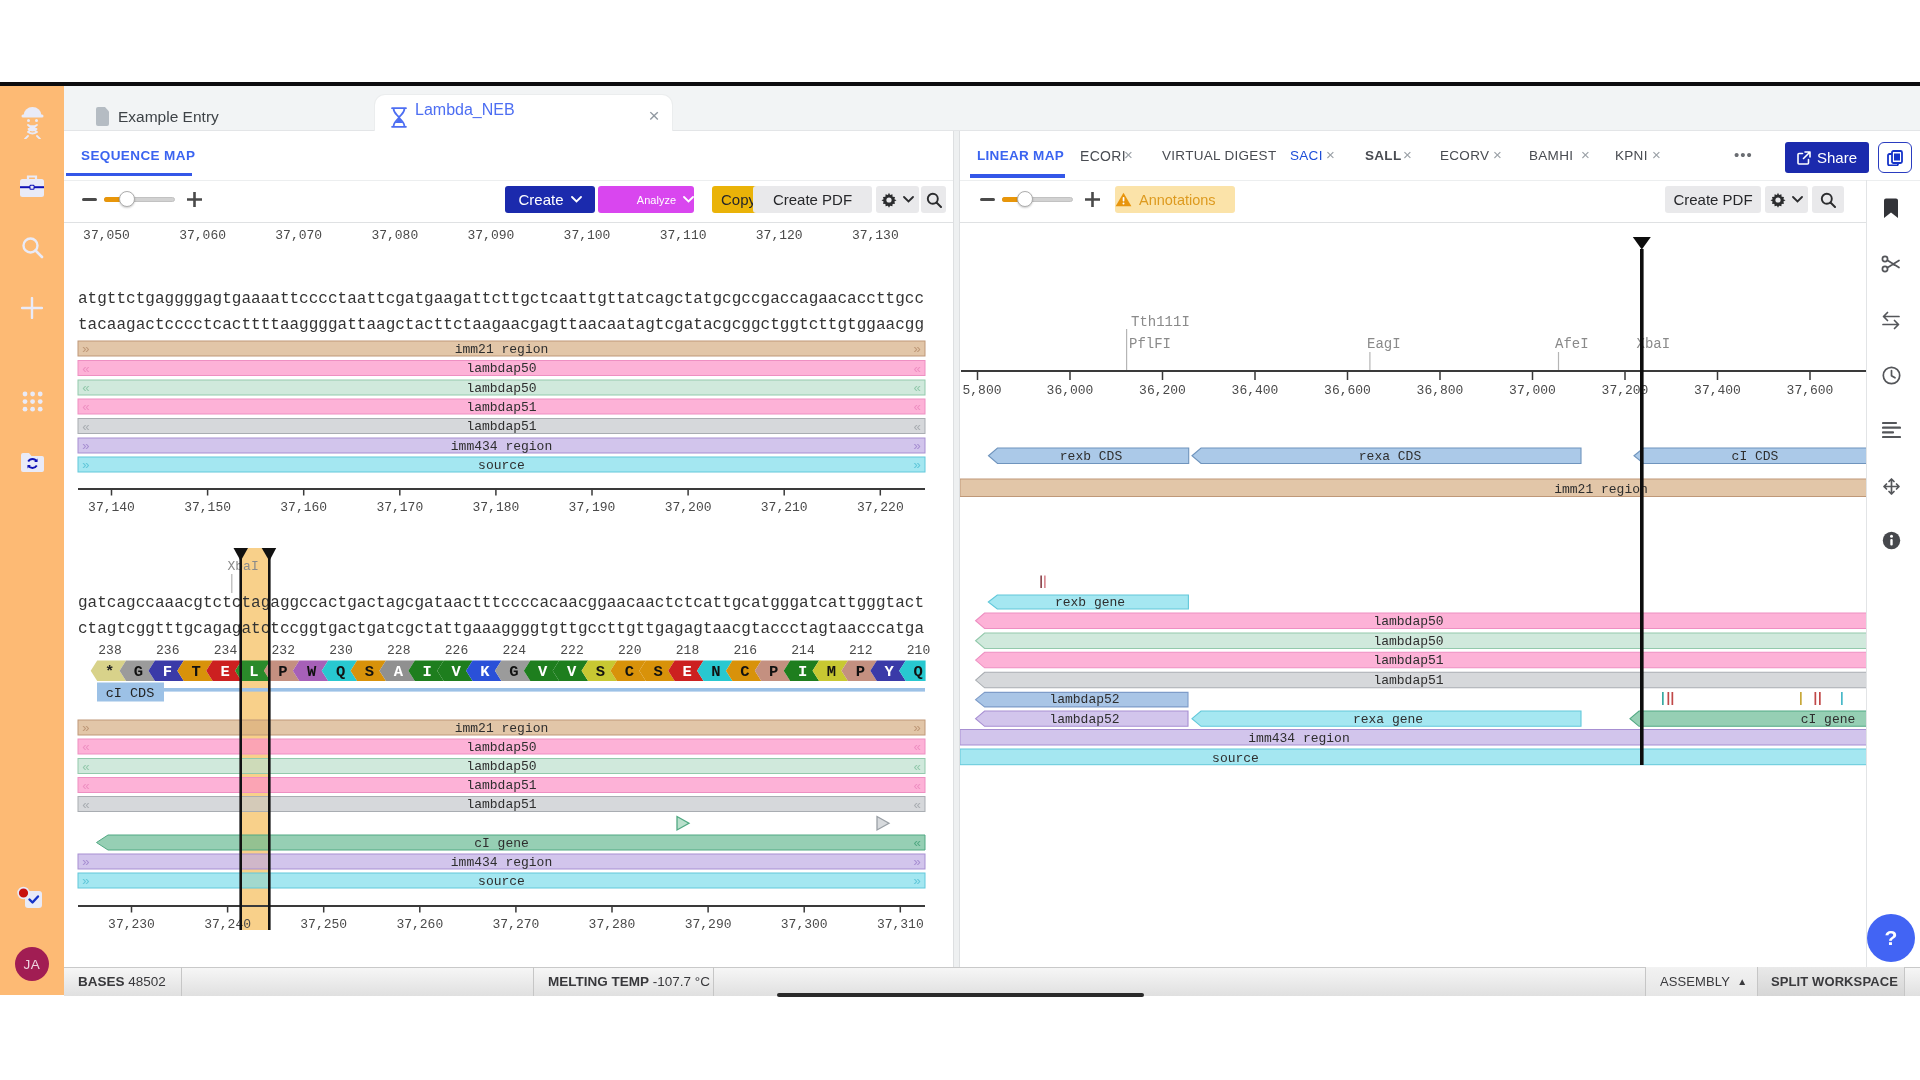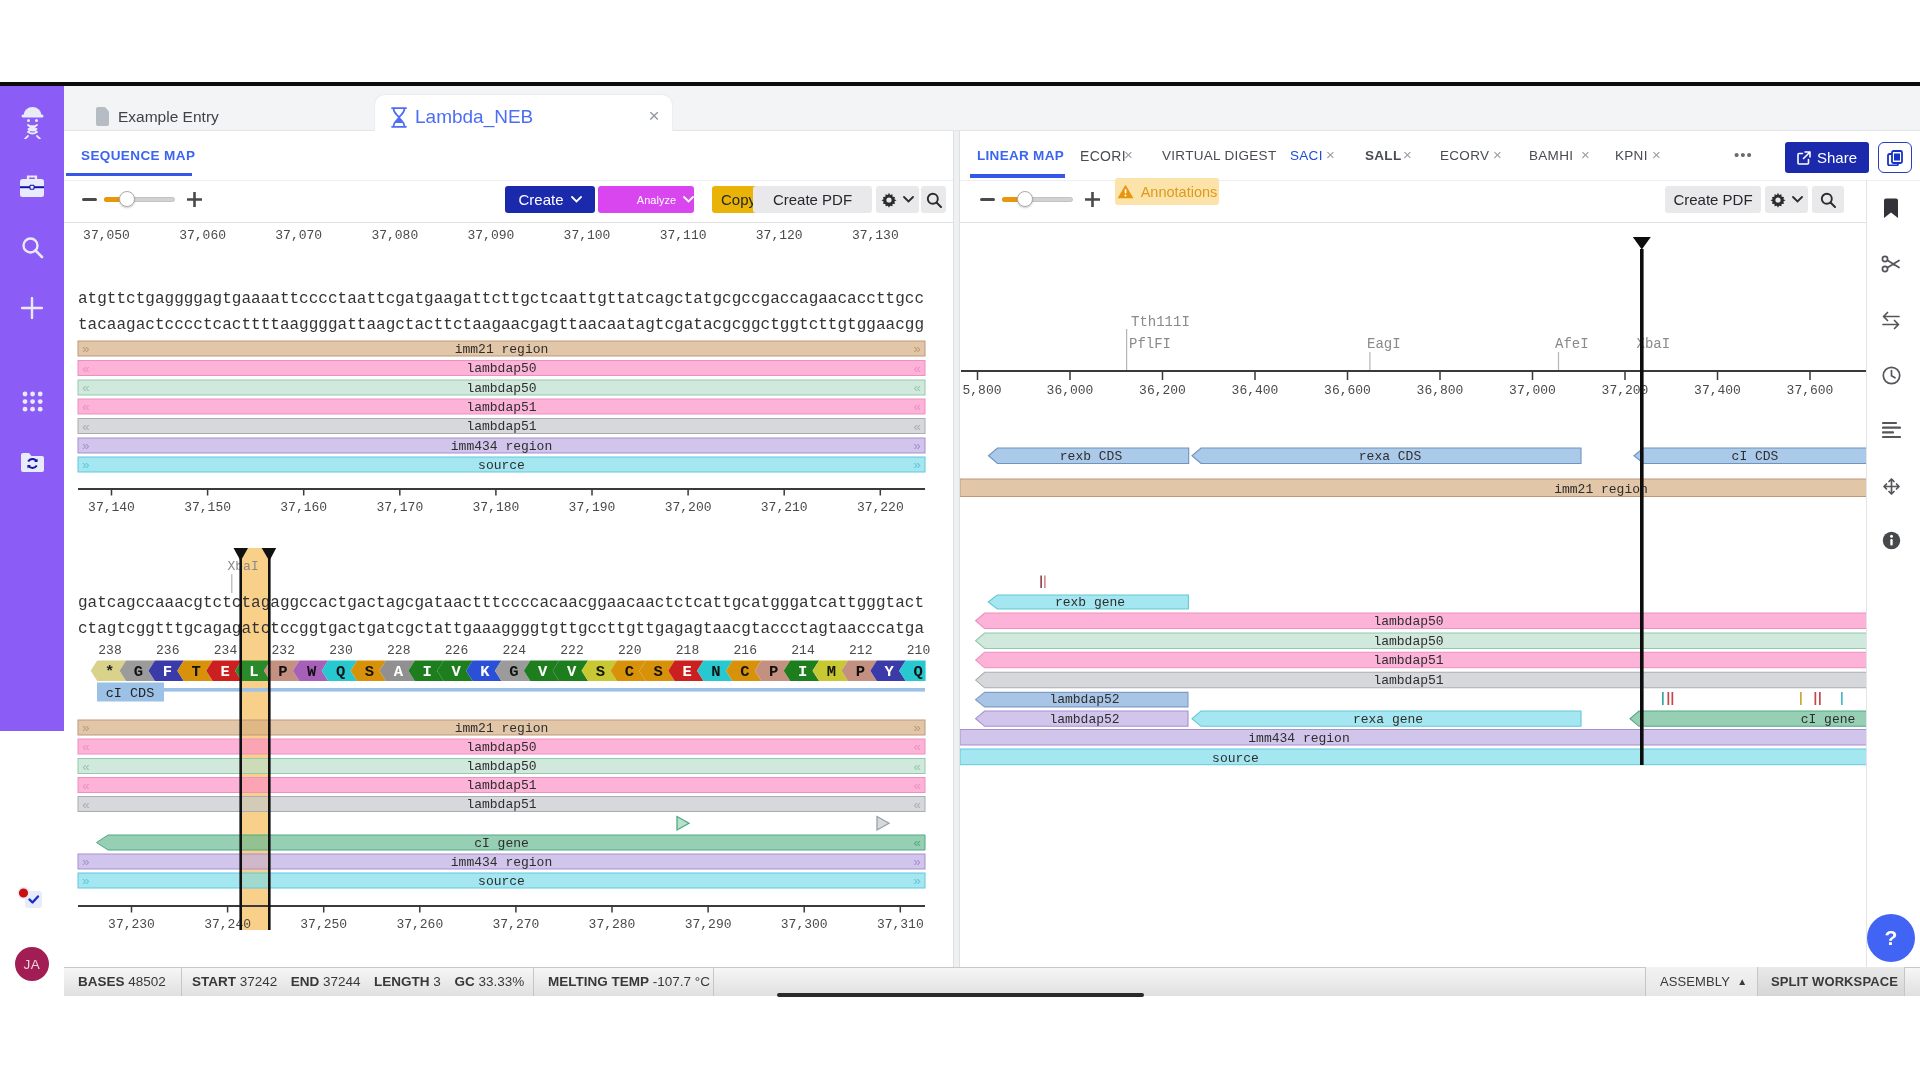--- a/index.html
+++ b/index.html
@@ -1,20 +1,20 @@
 <!DOCTYPE html>
 <html><head><meta charset="utf-8"><style>
 *{margin:0;padding:0;box-sizing:border-box}
 html,body{width:1920px;height:1080px;background:#fff;font-family:"Liberation Sans",sans-serif;overflow:hidden}
 .a{position:absolute}
 </style></head><body>
 <div class="a" style="left:0;top:0;width:1920px;height:1080px;background:#fff">
 <div class="a" style="left:0;top:82px;width:1920px;height:4px;background:#0c0c0e"></div>
 
-<div class="a" style="left:0;top:86px;width:64px;height:645px;background:#8b5cf6">
+<div class="a" style="left:0;top:86px;width:64px;height:909px;background:#fdba74">
 <svg class="a" style="left:20px;top:19px" width="25" height="34" viewBox="0 0 25 34">
 <path d="M3.5 10.5 a9 8.5 0 0 1 18 0 z" fill="#e9ebf8"></path>
 <rect x="1.5" y="9.5" width="22" height="3" rx="1.5" fill="#e9ebf8"></rect>
 <circle cx="8.5" cy="15.5" r="1.5" fill="#e9ebf8"></circle>
         <circle cx="16.5" cy="15.5" r="1.5" fill="#e9ebf8"></circle>
 <path d="M8 20 q4.5 3 9 0 M8 20 q4.5 4 9 7 M8 27 q4.5-4 9-7 M8 27 q4.5 3 9 0 M8 31 l-3 3 M17 31 l3 3 M8.5 24 h8" stroke="#e9ebf8" fill="none" stroke-width="1.8" stroke-linecap="round" stroke-linejoin="round"></path>
 <circle cx="12.5" cy="23.5" r="2.2" fill="none" stroke="#e9ebf8" stroke-width="1.6"></circle>
 </svg>
 <svg class="a" style="left:19px;top:89px" width="26" height="23" viewBox="0 0 26 23">
 <path d="M9 4 v-2.5 h8 V4" fill="none" stroke="#e9ebf8" stroke-width="2.2"></path>
@@ -58,21 +58,21 @@
 <svg class="a" style="left:95px;top:107px" width="15" height="19" viewBox="0 0 15 19">
 <path d="M1 2 a2 2 0 0 1 2-2 h7 l4 4.5 v12.5 a2 2 0 0 1-2 2 h-9 a2 2 0 0 1-2-2 z" fill="#b5bcc3"></path>
 </svg>
 <div class="a" style="left:118px;top:107px;height:20px;display:flex;align-items:center;font-size:15.5px;color:#3e4347">Example Entry</div>
 <div class="a" style="left:375px;top:95px;width:297px;height:36px;background:#fff;border-radius:10px 10px 0 0;box-shadow:0 0 0 1px #ebedee"></div>
 <div class="a" style="left:375px;top:129px;width:297px;height:3px;background:#fff"></div>
 <svg class="a" style="left:390px;top:107px" width="18" height="21" viewBox="0 0 18 21">
 <path d="M2 1.2 h14 M2 19.8 h14 M3.5 1.2 c0 5 3.6 6.5 5.5 9.3 c1.9-2.8 5.5-4.3 5.5-9.3 M3.5 19.8 c0-5 3.6-6.5 5.5-9.3 c1.9 2.8 5.5 4.3 5.5 9.3" fill="none" stroke="#4d6ef2" stroke-width="1.7" stroke-linecap="round"></path>
 <path d="M9 10.5 l-3.6 5.5 h7.2 z" fill="#4d6ef2"></path>
 </svg>
-<div class="a" style="left:415px;top:106px;height:21px;display:flex;align-items:center;font-size:19px;color:#4d6ef2">Lambda_NEB</div>
+<div class="a" style="left:415px;top:99px;height:21px;display:flex;align-items:center;font-size:16px;color:#4d6ef2">Lambda_NEB</div>
 <div class="a" style="left:644px;top:104px;width:20px;height:24px;font-size:19px;color:#9199a1;display:flex;align-items:center;justify-content:center">×</div>
 <div class="a" style="left:64px;top:131px;width:1856px;height:49px;background:#fff"></div>
 <div class="a" style="left:64px;top:179.5px;width:1856px;height:1px;background:#eceeef"></div>
 <div class="a" style="left:81px;top:148px;font-size:13.5px;font-weight:700;letter-spacing:.4px;color:#3b64f0">SEQUENCE MAP</div>
 <div class="a" style="left:66px;top:172.5px;width:126px;height:3.5px;background:#3457e8"></div>
 <div class="a" style="left:977px;top:148px;font-size:13.5px;font-weight:700;letter-spacing:.3px;color:#3b64f0">LINEAR MAP</div>
 <div class="a" style="left:970px;top:174px;width:95px;height:3.5px;background:#3457e8"></div>
 <div class="a" style="left:1080px;top:148px;font-size:14px;font-weight:400;letter-spacing:.3px;color:#494c52">ECORI</div>
 <div class="a" style="left:1162px;top:148px;font-size:13.5px;font-weight:400;letter-spacing:.3px;color:#494c52">VIRTUAL DIGEST</div>
 <div class="a" style="left:1290px;top:148px;font-size:13.5px;font-weight:400;letter-spacing:.3px;color:#1d4ed8">SACI</div>
@@ -129,21 +129,21 @@
       <svg width="11" height="7" viewBox="0 0 11 7" style="margin-left:6px">
         <path d="M1 1 l4.5 4.5 L10 1" fill="none" stroke="#2b2c2e" stroke-width="1.8" stroke-linecap="round"></path>
       </svg>
     </div>
 <div class="a" style="left:921px;top:186px;width:25px;height:27px;background:#e9e9eb;border-radius:3px;display:flex;align-items:center;justify-content:center">
       <svg width="16" height="16" viewBox="0 0 16 16">
         <circle cx="6.8" cy="6.8" r="5" fill="none" stroke="#2b2c2e" stroke-width="1.9"></circle>
         <path d="M10.5 10.5 L15 15" stroke="#2b2c2e" stroke-width="2" stroke-linecap="round"></path>
       </svg>
     </div>
-<div class="a" style="left:1115px;top:178px;width:104px;height:27px;background:#fbe3a9;border-radius:3px;display:flex;align-items:center;justify-content:center;gap:7px;font-size:14.5px;color:#dd9a1f"><svg width="17" height="15" viewBox="0 0 17 15">
+<div class="a" style="left:1115px;top:186px;width:120px;height:27px;background:#fbe3a9;border-radius:3px;display:flex;align-items:center;justify-content:flex-start;gap:7px;font-size:14.5px;color:#dd9a1f"><svg width="17" height="15" viewBox="0 0 17 15">
         <path d="M8.5 0.8 L16.4 14.2 H0.6 z" fill="#e8950c"></path>
         <rect x="7.7" y="5" width="1.7" height="4.6" rx="0.8" fill="#fff"></rect>
         <circle cx="8.5" cy="11.6" r="1" fill="#fff"></circle>
       </svg>Annotations</div>
 <div class="a" style="left:1665px;top:186px;width:96px;height:27px;background:#e9e9eb;border-radius:3px;color:#26272a;font-size:15px;display:flex;align-items:center;justify-content:center">Create PDF</div>
 <div class="a" style="left:1765px;top:186px;width:43px;height:27px;background:#e9e9eb;border-radius:3px;display:flex;align-items:center;justify-content:center">
       <svg width="16" height="16" viewBox="0 0 16 16">
         <path d="M8 0.8 l1.1 2.1 2.3-.6 .2 2.4 2.4 .2-.6 2.3 2.1 1.1-2.1 1.1 .6 2.3-2.4 .2-.2 2.4-2.3-.6-1.1 2.1-1.1-2.1-2.3 .6-.2-2.4-2.4-.2 .6-2.3-2.1-1.1 2.1-1.1-.6-2.3 2.4-.2 .2-2.4 2.3 .6 z" fill="#2b2c2e"></path>
         <circle cx="8" cy="8" r="2.6" fill="#e9e9eb"></circle>
       </svg>
@@ -459,20 +459,19 @@
 <svg class="a" style="left:1882px;top:531px" width="19" height="19" viewBox="0 0 19 19">
 <circle cx="9.5" cy="9.5" r="8.7" fill="#46484c"></circle>
       <rect x="8.3" y="8" width="2.4" height="6.5" rx="1" fill="#fff"></rect>
       <circle cx="9.5" cy="5.2" r="1.5" fill="#fff"></circle>
     </svg>
 <div class="a" style="left:64px;top:967px;width:1856px;height:28.5px;background:linear-gradient(#f6f6f6,#e0e0e0);border-top:1px solid #c9c9c9"></div>
 <div class="a" style="left:180.5px;top:967px;width:1px;height:28.5px;background:#c6c6c6"></div>
 <div class="a" style="left:533px;top:967px;width:1px;height:28.5px;background:#c6c6c6"></div>
 <div class="a" style="left:712.5px;top:967px;width:1px;height:28.5px;background:#c6c6c6"></div>
 <div class="a" style="left:78px;top:967px;height:28.5px;display:flex;align-items:center;font-size:13.5px;color:#38383b;white-space:pre"><b>BASES</b> 48502</div>
-<div class="a" style="left:192px;top:967px;height:28.5px;display:flex;align-items:center;font-size:13.5px;color:#38383b;white-space:pre"><b>START</b> 37242 <b>END</b> 37244 <b>LENGTH</b> 3 <b>GC</b> 33.33%</div>
 <div class="a" style="left:548px;top:967px;height:28.5px;display:flex;align-items:center;font-size:13.5px;color:#38383b;white-space:pre"><b>MELTING TEMP</b> -107.7 °C</div>
 <div class="a" style="left:1645px;top:967px;width:112px;height:28.5px;background:linear-gradient(#f2f2f2,#e6e6e6);border-left:1px solid #c6c6c6"></div>
 <div class="a" style="left:1757px;top:967px;width:148px;height:28.5px;background:linear-gradient(#e9e9e9,#d6d6d6);border-left:1px solid #c6c6c6;border-right:1px solid #c6c6c6"></div>
 <div class="a" style="left:1660px;top:967px;height:28.5px;display:flex;align-items:center;font-size:13px;font-weight:400;color:#3a3a3d;letter-spacing:.1px">ASSEMBLY&nbsp;&nbsp;<span style="font-size:10px">▲</span></div>
 <div class="a" style="left:1771px;top:967px;height:28.5px;display:flex;align-items:center;font-size:13px;font-weight:700;color:#3a3a3d;letter-spacing:.1px">SPLIT WORKSPACE</div>
 <div class="a" style="left:777px;top:992.5px;width:367px;height:4px;background:#2a2a2a;border-radius:2px"></div>
 <div class="a" style="left:1867px;top:914px;width:48px;height:48px;border-radius:50%;background:#4264f4;color:#fff;font-size:21px;font-weight:700;display:flex;align-items:center;justify-content:center">?</div>
 </div>
 </body></html>

